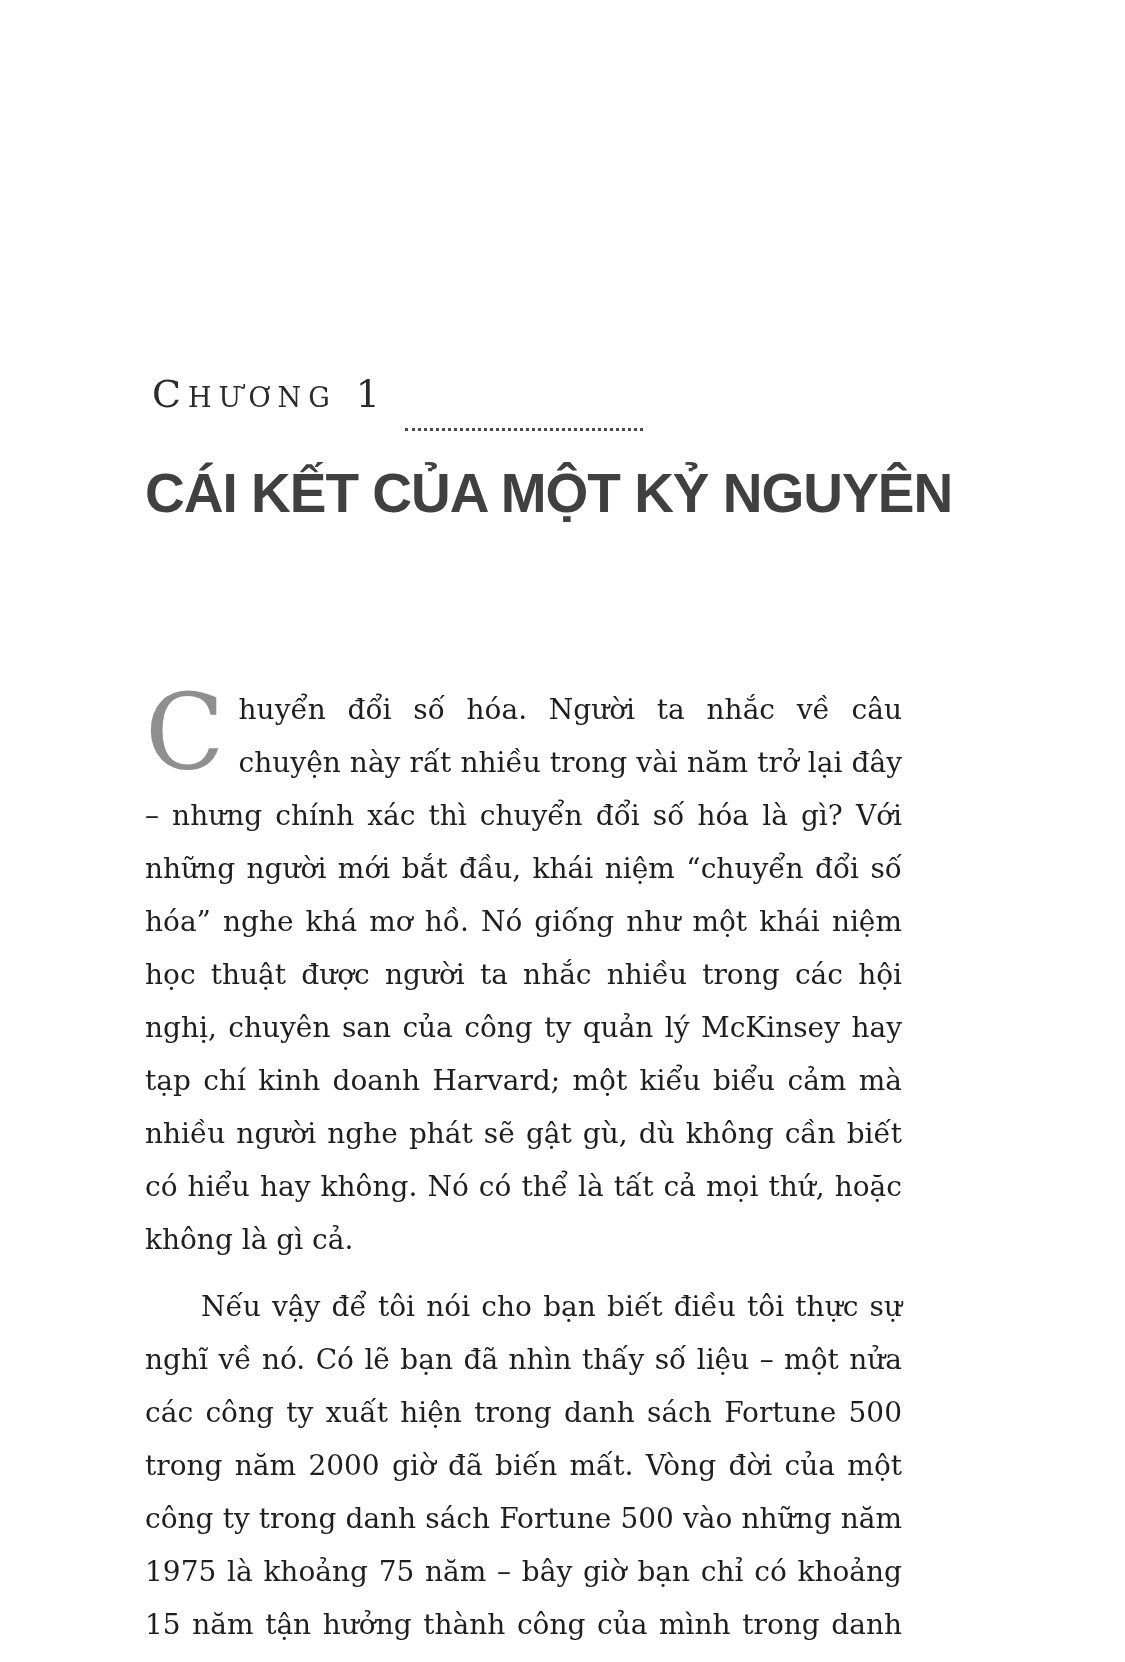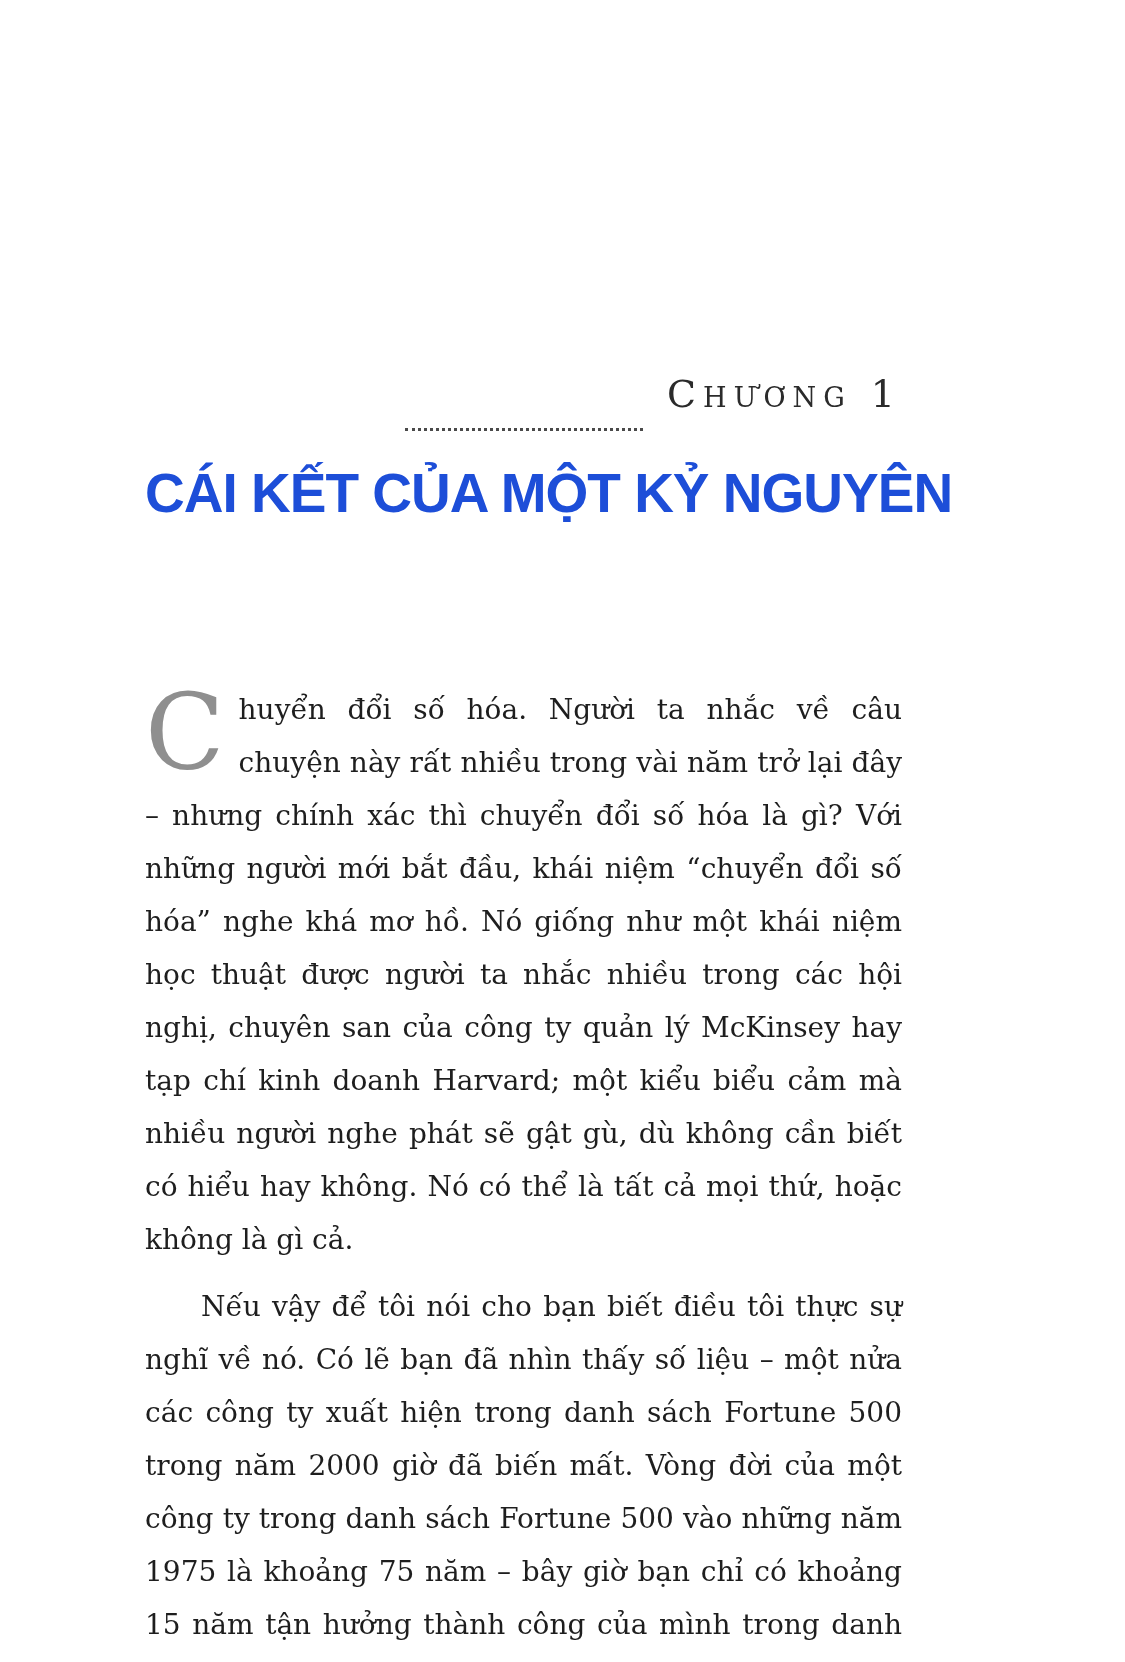--- a/index.html
+++ b/index.html
@@ -17,42 +17,42 @@
   .content {
     position: absolute;
     left: 145px;
     top: 0;
     width: 757px;
   }
   .chapter-head {
     margin-top: 372px;
   }
   .chapter-label {
-    text-align: right;
+    text-align: left;
     font-family: "DejaVu Serif", "Liberation Serif", serif;
     font-variant: small-caps;
     font-size: 38px;
     letter-spacing: 7px;
     color: #2b2b2b;
     text-indent: 7px; 
   }
   .dotted-rule {
     width: 238px;
     height: 0;
     margin: 12px auto 0 auto;
     border-top: 3px dotted #4a4a4a;
   }
   .chapter-title {
     margin: 30px 0 0 0;
     text-align: center;
     font-family: "Liberation Sans", sans-serif;
     font-weight: 700;
     font-size: 55px;
     letter-spacing: -1px;
-    color: #1d4ed8;
+    color: #404040;
     white-space: nowrap;
   }
   .body-text {
     margin-top: 158px;
     font-family: "DejaVu Serif", "Liberation Serif", serif;
     font-size: 28px;
     line-height: 53px;
     color: #1e1e1e;
     text-align: justify;
   }

